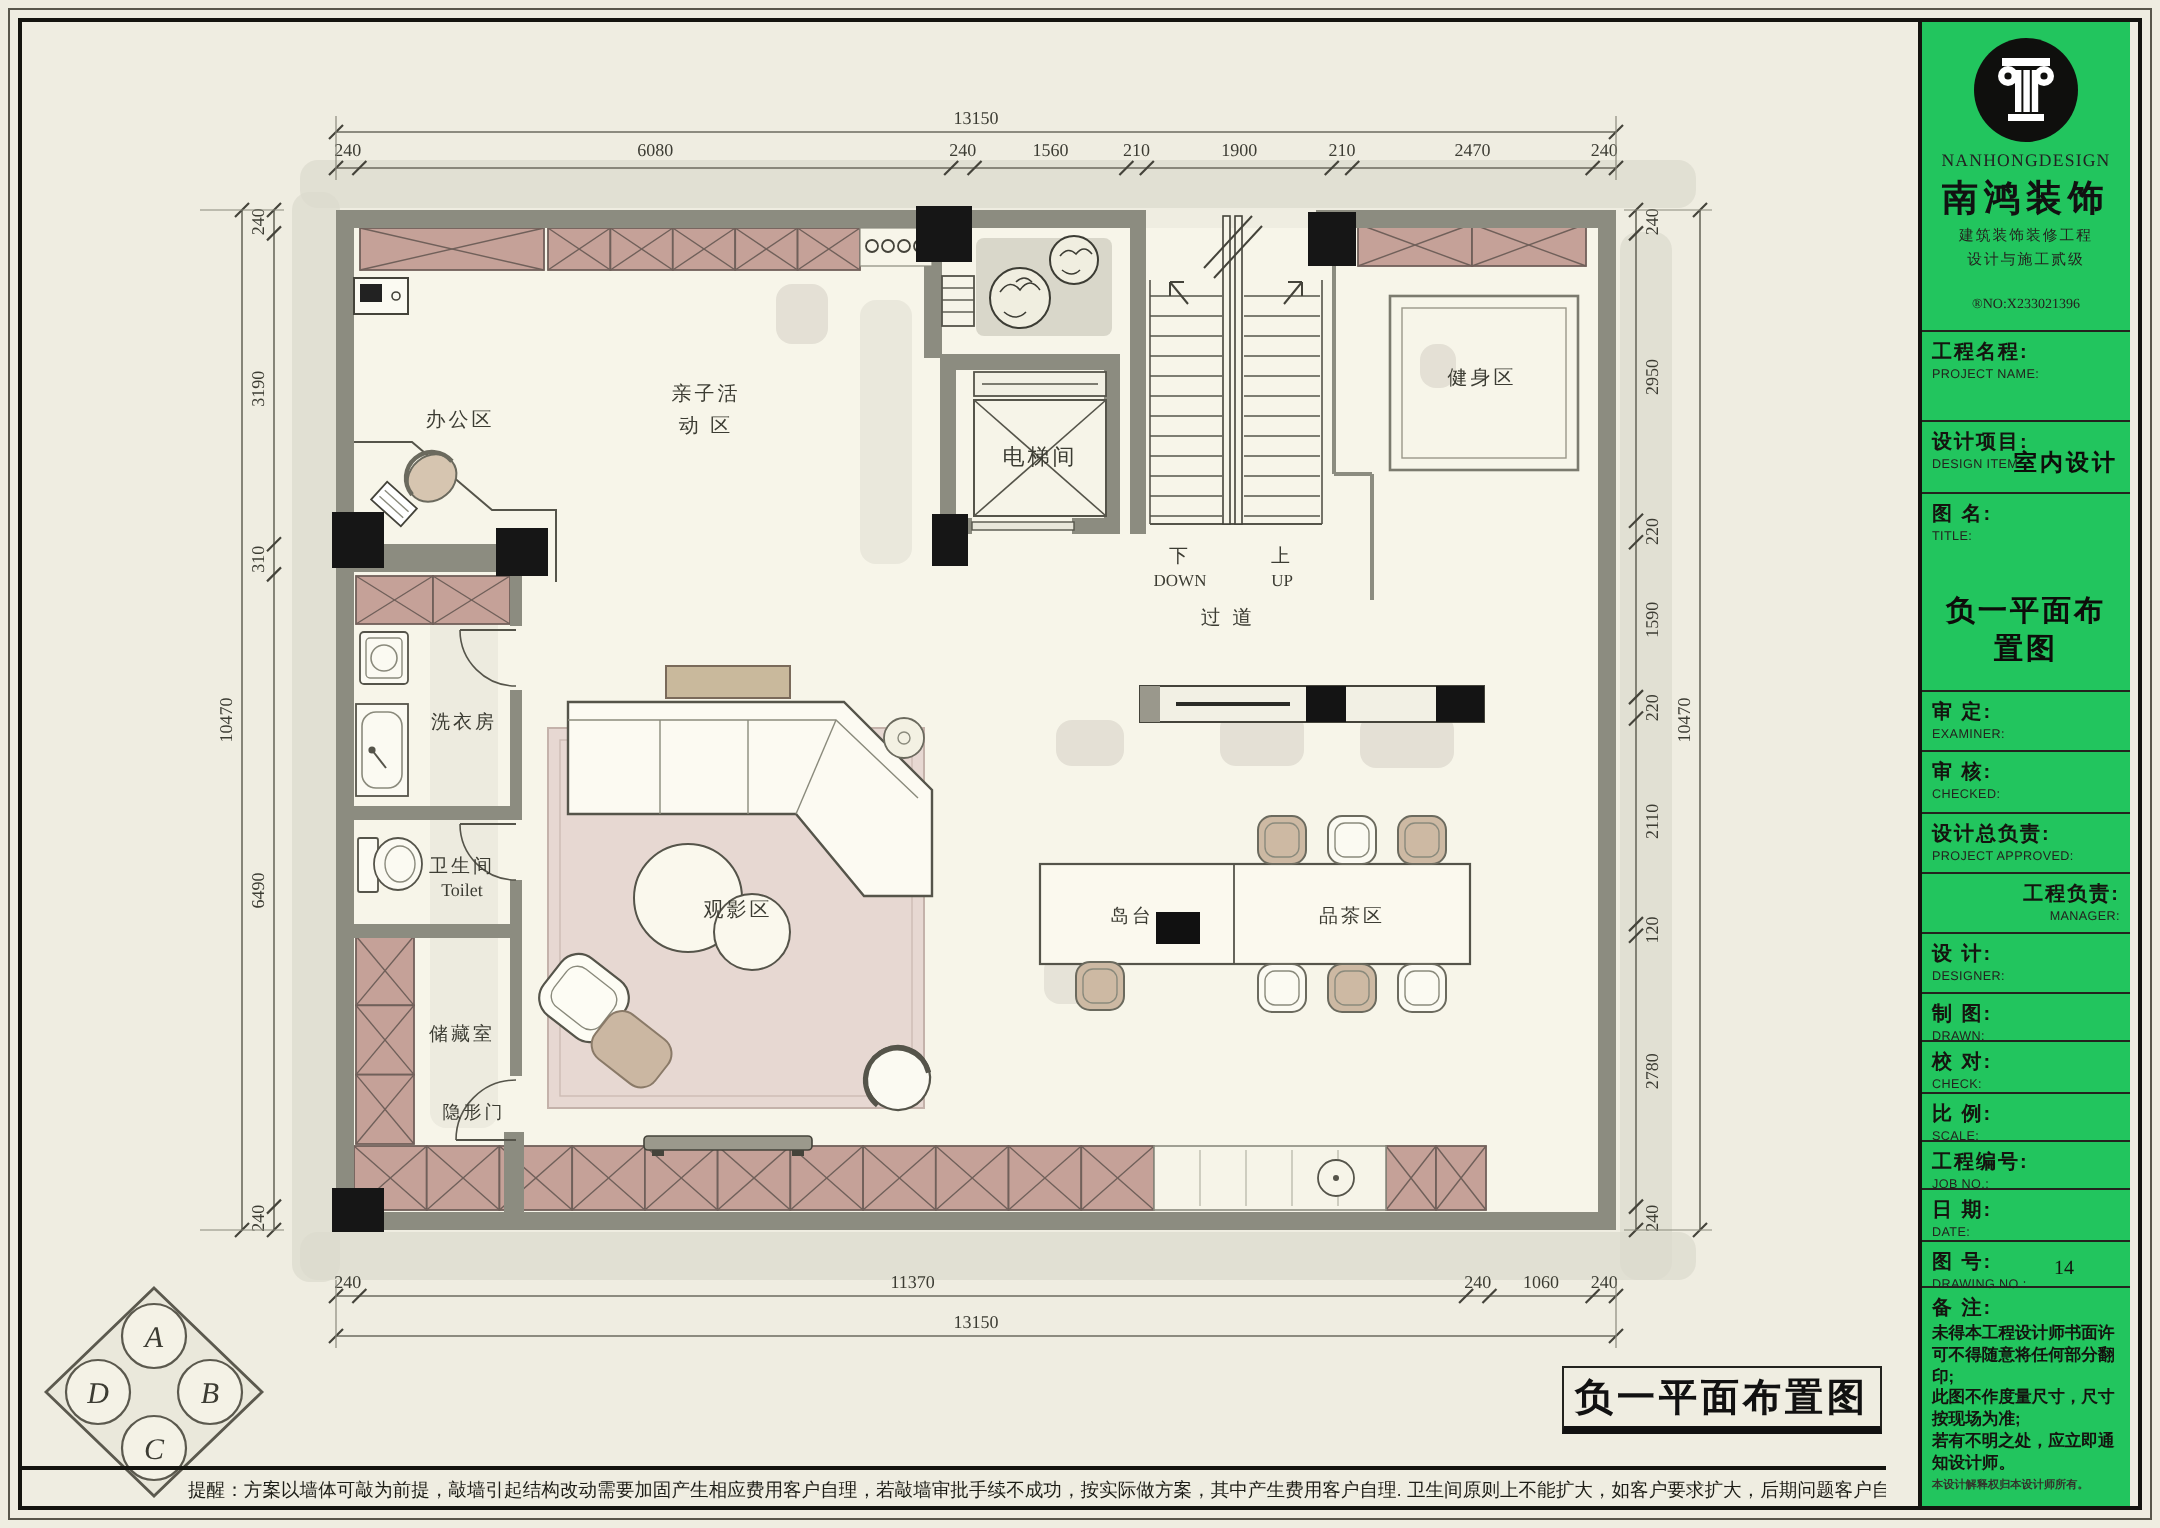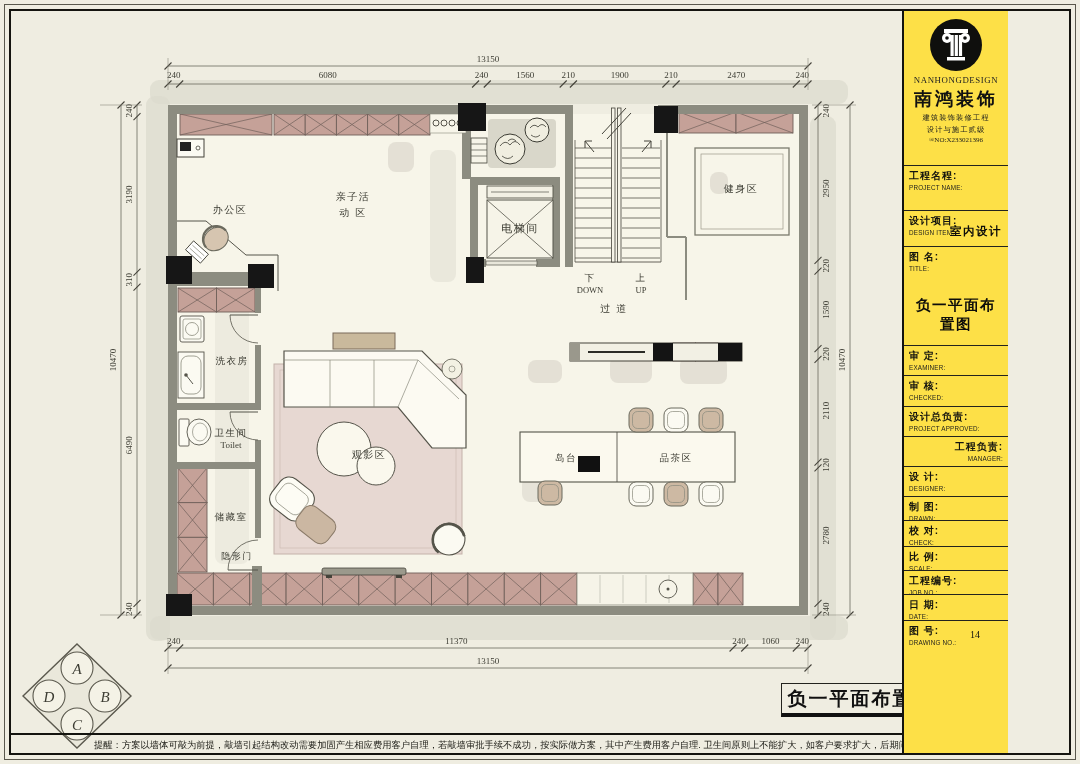--- a/index.html
+++ b/index.html
@@ -7,28 +7,28 @@
        font-family:"Liberation Sans", sans-serif;}
   .sheet{position:absolute;inset:0;background:#efede1;overflow:hidden}
   .frame-thin{position:absolute;inset:4px;border:1px solid #59574c;pointer-events:none;z-index:5}
   .frame-thick{position:absolute;inset:9px;border:2.5px solid #14140f;pointer-events:none;z-index:5}
   #plan{position:absolute;left:0;top:0;z-index:2}
   #plan text{fill:#3c3c33}
   .caption-box{position:absolute;left:781px;top:683px;width:158px;height:29px;
       border:1.6px solid #23231e;border-bottom:4.5px solid #111;background:#efede1;
       display:flex;align-items:center;justify-content:center;z-index:4;
       font-size:19px;font-weight:bold;letter-spacing:2px;color:#111}
-  .titleblock{position:absolute;left:902px;top:11px;width:106px;height:744px;z-index:4;
-      border-left:2.6px solid #14140f;box-sizing:border-box;display:flex;flex-direction:column;background:#fde047}
+  .titleblock{position:absolute;left:959px;top:11px;width:106px;height:744px;z-index:4;
+      border-left:2.6px solid #14140f;box-sizing:border-box;display:flex;flex-direction:column;background:#22c55e}
   .tb-logo{height:154px;box-sizing:border-box;text-align:center;padding-top:8px}
   .logo-circle{width:52px;height:52px;border-radius:50%;background:#0f0f0d;margin:0 auto 4px}
   .logo-en{font-size:8.8px;letter-spacing:.6px;color:#222;font-family:"Liberation Serif",serif}
   .logo-cn{font-size:18px;font-weight:bold;letter-spacing:3px;color:#111;margin-top:2px}
   .logo-sub{font-size:7.4px;color:#23231e;margin-top:2px;letter-spacing:1px}
-  .logo-no{font-size:7px;color:#23231e;margin-top:1px;font-family:"Liberation Serif",serif}
+  .logo-no{font-size:7px;color:#23231e;margin-top:13px;font-family:"Liberation Serif",serif}
   #tb-rows{display:contents}
   .tb-row{border-top:1.4px solid #23231e;position:relative;padding:3px 5px;box-sizing:border-box}
   .cn{font-size:10px;font-weight:bold;color:#14140f;letter-spacing:1px;display:block}
   .en{font-size:6.3px;color:#23231e;display:block;margin-top:1px;letter-spacing:.2px}
   .tb-title{font-size:14.5px;font-weight:bold;text-align:center;margin-top:24px;letter-spacing:1.5px;color:#0d0d0a}
   .val-inline{position:absolute;right:6px;top:13px;font-size:11.5px;font-weight:bold;letter-spacing:1.5px;color:#0d0d0a}
   .val-no{position:absolute;right:28px;top:8px;font-size:10px;color:#14140f;font-family:"Liberation Serif",serif}
   .tb-remark{border-top:1.4px solid #23231e;flex:1;padding:3px 5px;box-sizing:border-box}
   .remark-line{font-size:8.3px;font-weight:bold;line-height:1.3;color:#14140f}
   .fine{font-size:5.6px;margin-top:3px;color:#33322b;font-weight:bold}
@@ -546,18 +546,27 @@
           <span class="cn">工程编号:</span>
           <span class="en">JOB NO.:</span>
         </div><div class="tb-row" style="height: 26px;">
           <span class="cn">日  期:</span>
           <span class="en">DATE:</span>
         </div><div class="tb-row" style="height: 23px;">
           <span class="cn">图  号:</span>
           <span class="en">DRAWING NO.:</span>
           <div class="val-no">14</div>
         </div></div>
+    <div class="tb-remark">
+      <span class="cn">备  注:</span>
+      <div id="remark-lines">
+          <div class="remark-line">未得本工程设计师书面许可不得随意将任何部分翻印;</div>
+          <div class="remark-line">此图不作度量尺寸，尺寸按现场为准;</div>
+          <div class="remark-line">若有不明之处，应立即通知设计师。</div>
+        </div>
+      <div class="fine">本设计解释权归本设计师所有。</div>
+    </div>
   </div>
 
   <div class="bottombar">
     <span>提醒：方案以墙体可敲为前提，敲墙引起结构改动需要加固产生相应费用客户自理，若敲墙审批手续不成功，按实际做方案，其中产生费用客户自理. 卫生间原则上不能扩大，如客户要求扩大，后期问题客户自己承担责任.</span>
   </div>
 </div>
 
 </body></html>

